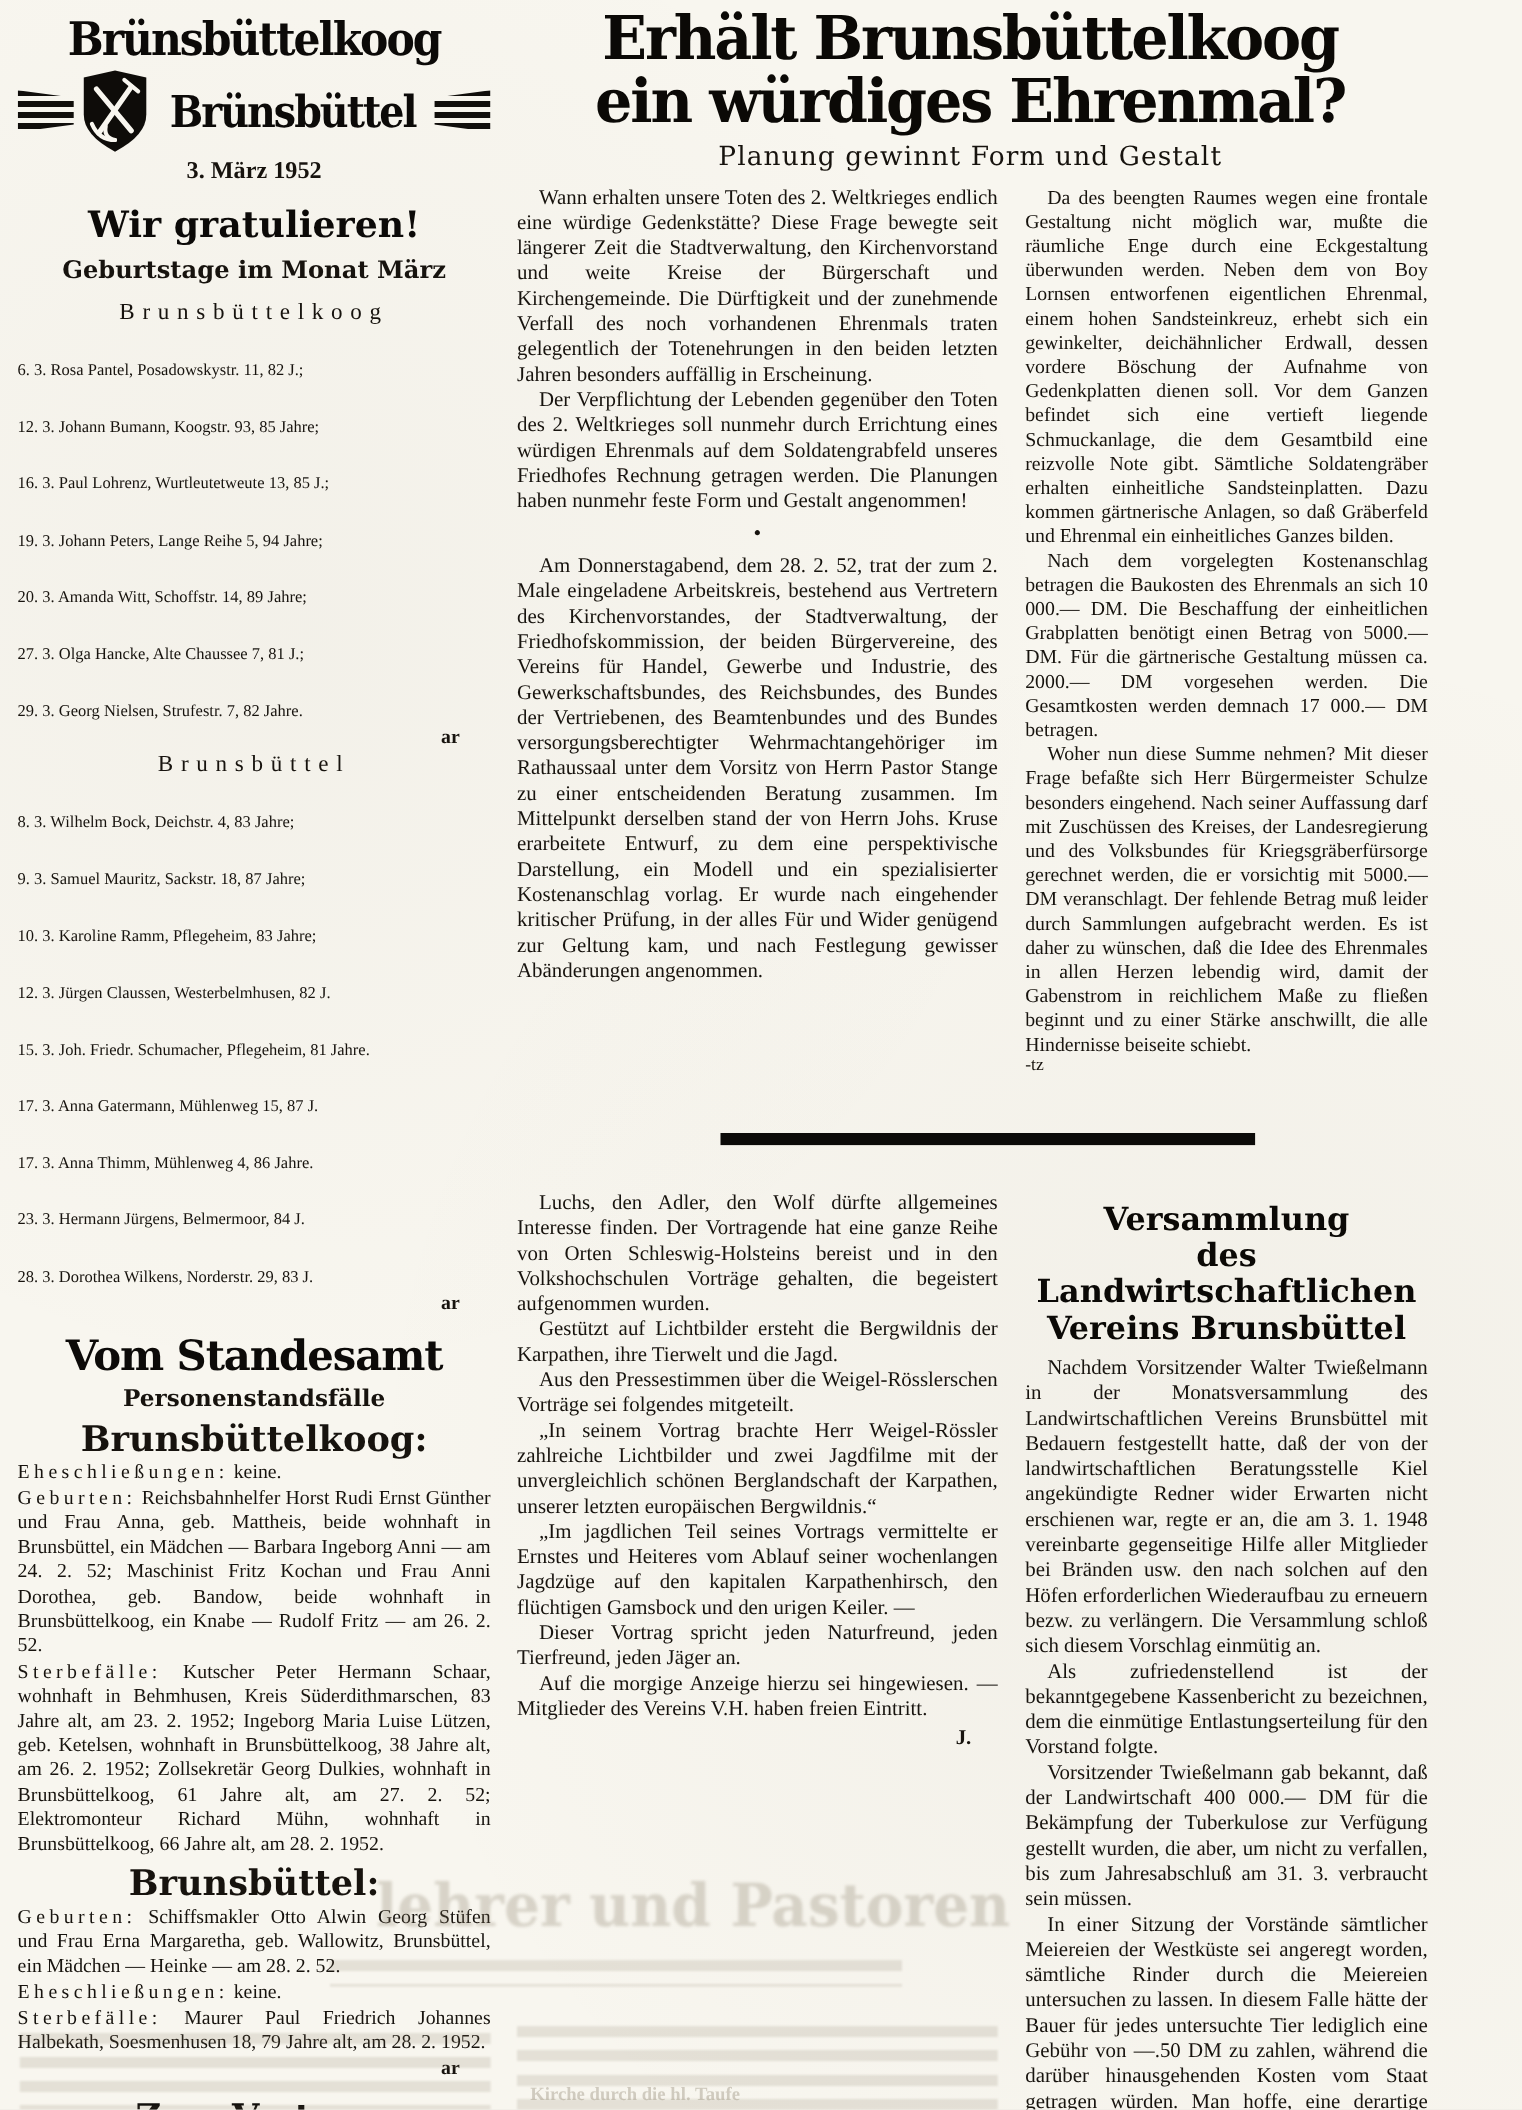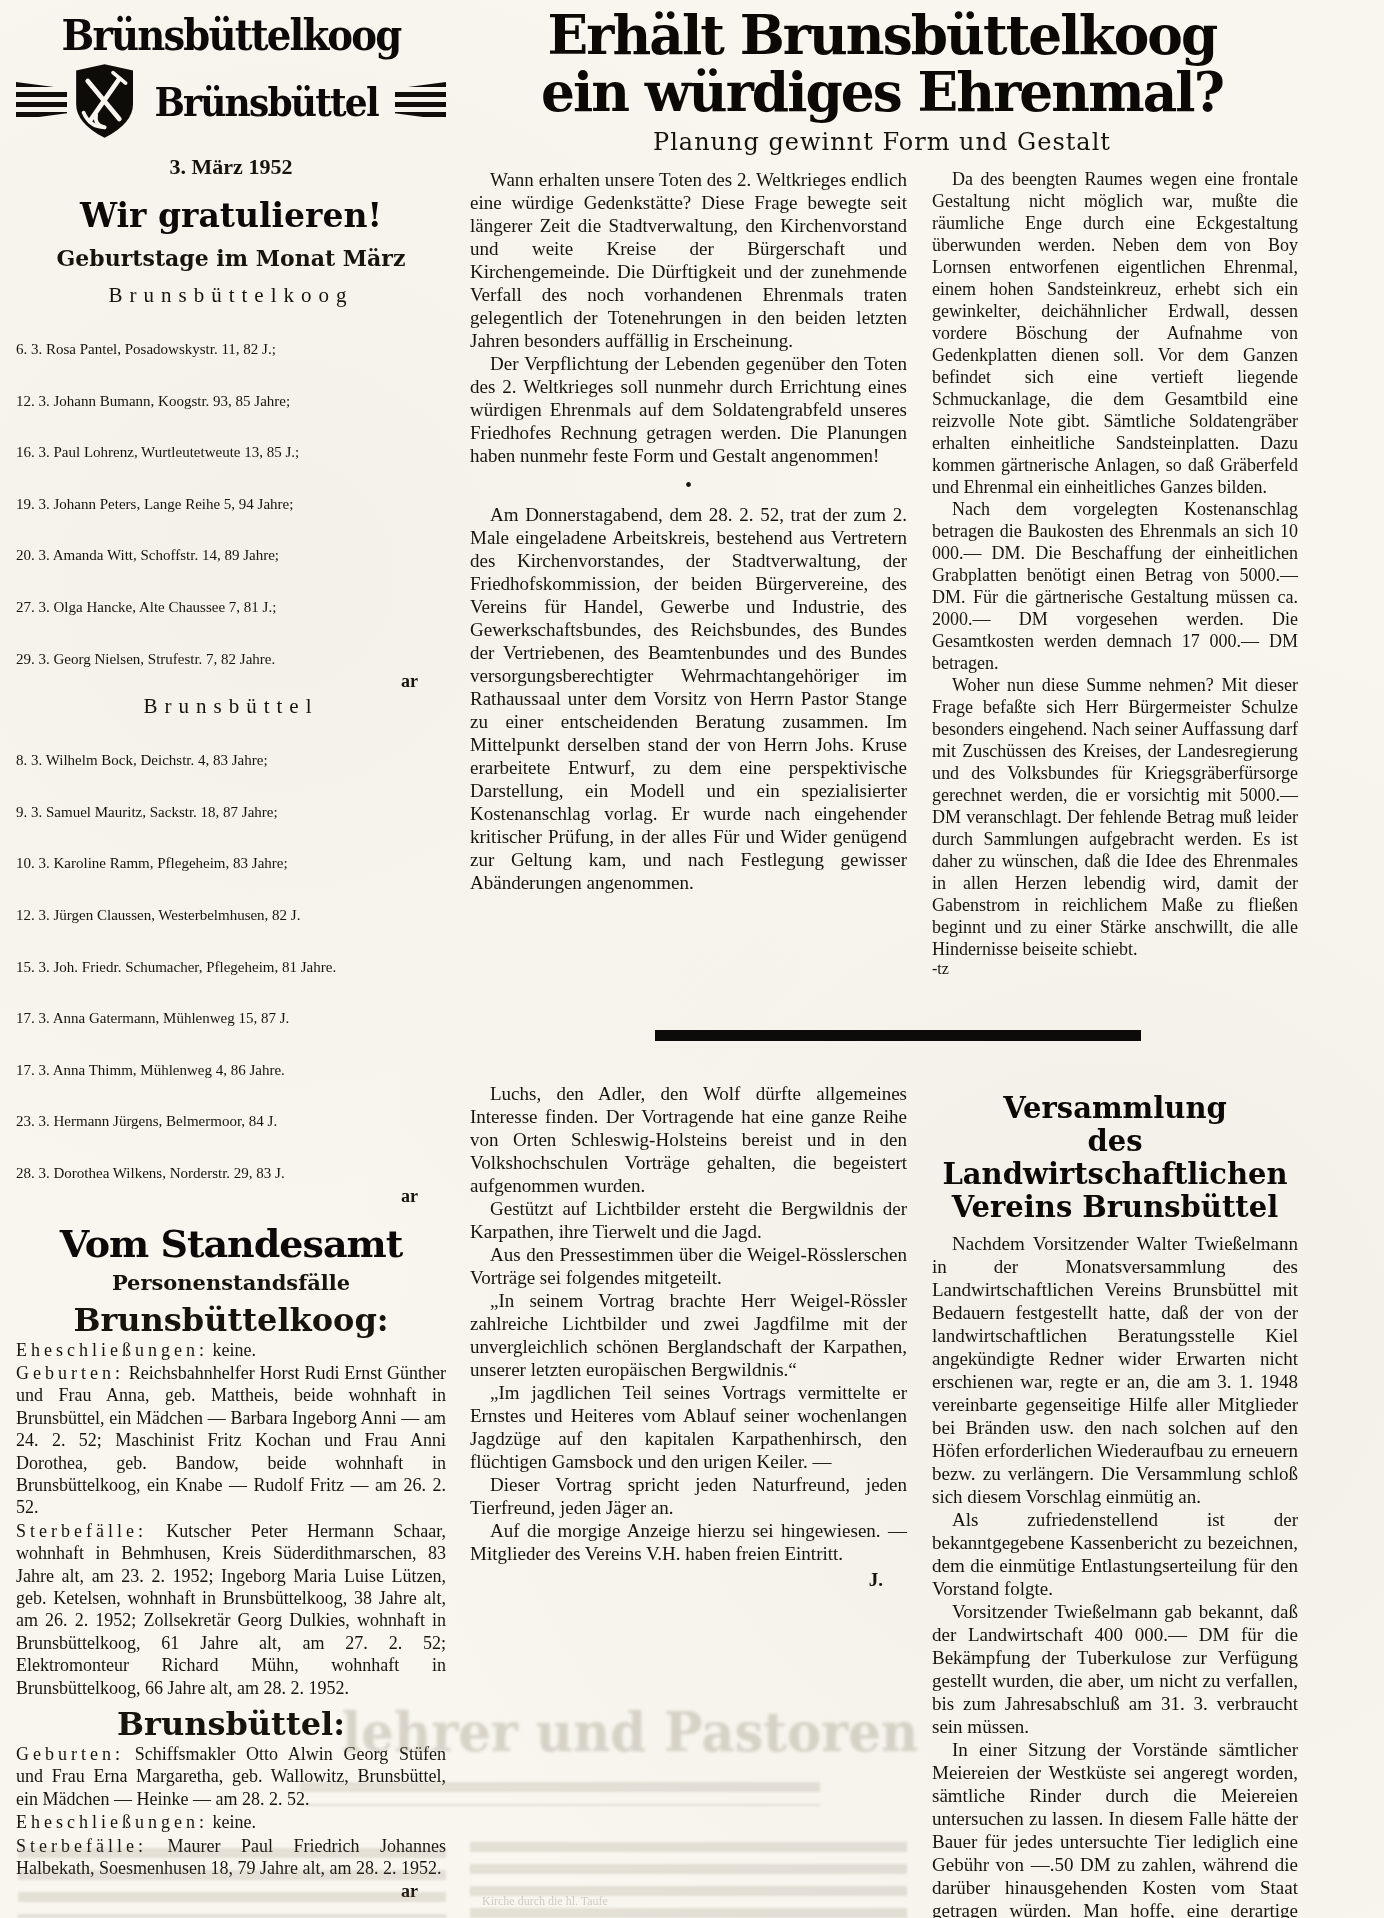--- a/index.html
+++ b/index.html
@@ -12,21 +12,21 @@
   .left-col{position:absolute;left:16px;top:14px;width:430px;}
   .masthead-line1{font-family:"DejaVu Serif",serif;font-weight:bold;font-size:42px;line-height:44px;
         text-align:center;letter-spacing:-2px;transform:scaleX(.92);transform-origin:center;color:#0c0a08;}
   .masthead-row{display:flex;align-items:center;justify-content:center;gap:4px;margin-top:4px;}
   .stripes{width:52px;height:38px;background:repeating-linear-gradient(180deg,#100e0b 0 5px,transparent 5px 10px);}
   .stripes.left{clip-path:polygon(0 0,100% 18%,100% 82%,0 100%);}
   .stripes.right{clip-path:polygon(0 18%,100% 0,100% 100%,0 82%);}
   .masthead-line2{font-family:"DejaVu Serif",serif;font-weight:bold;font-size:40px;letter-spacing:-2px;
         transform:scaleX(.9);color:#0c0a08;white-space:nowrap;}
   .shield{width:64px;height:78px;margin:0 2px;}
-  .date-line{text-align:center;font-weight:bold;font-size:22px;margin-top:14px;}
+  .date-line{text-align:center;font-weight:bold;font-size:22px;margin-top:2px;}
   .h-congrats{font-family:"DejaVu Serif",serif;text-align:center;font-weight:bold;font-size:33px;margin-top:16px;color:#0c0a08;}
   .h-sub{font-family:"DejaVu Serif",serif;text-align:center;font-weight:bold;font-size:22px;margin-top:10px;}
   .group-title{text-align:center;font-size:21px;letter-spacing:7px;margin-top:12px;}
   .bday-list{margin-top:8px;}
   .bday{font-size:15px;line-height:19.6px;text-align:justify;padding-left:34px;text-indent:-34px;margin-top:32px;}
   .sign{font-weight:bold;font-size:18px;text-align:right;padding-right:28px;margin-top:2px;}
   .h-standesamt{font-family:"DejaVu Serif",serif;text-align:center;font-weight:bold;font-size:38px;margin-top:14px;
         letter-spacing:-1px;color:#0c0a08;}
   .h-personen{font-family:"DejaVu Serif",serif;text-align:center;font-weight:bold;font-size:21px;margin-top:4px;}
   .h-place{font-family:"DejaVu Serif",serif;text-align:center;font-weight:bold;font-size:32px;margin-top:6px;}
@@ -54,21 +54,21 @@
   .colB2{position:absolute;left:932px;top:1092px;width:366px;height:826px;overflow:hidden;}
   .h-versammlung{font-family:"DejaVu Serif",serif;text-align:center;font-weight:bold;font-size:29px;line-height:33px;
         color:#0b0906;margin-bottom:8px;}
   .sign-j{font-weight:bold;font-size:19px;text-align:right;padding-right:24px;margin-top:4px;}
   
   .ghost-headline{position:absolute;left:140px;top:1700px;width:980px;text-align:center;
         font-family:"DejaVu Serif",serif;font-weight:bold;font-size:54px;color:rgba(125,112,90,0.26);
         filter:blur(1.5px);transform:scaleX(.95);}
   .ghost-stripe{position:absolute;background:repeating-linear-gradient(180deg,rgba(125,112,90,0.16) 0 10px,transparent 10px 22px);
         filter:blur(1px);}
-  .ghost-line{position:absolute;font-size:12px;color:rgba(125,112,90,0.32);filter:blur(0.6px);}
+  .ghost-line{position:absolute;font-size:17px;color:rgba(125,112,90,0.32);filter:blur(0.6px);font-weight:bold;}
 </style>
 </head>
 <body>
 
 <div class="page">
 
   <div class="left-col">
     <div class="masthead-line1">Brünsbüttelkoog</div>
     <div class="masthead-row">
       <div class="stripes left"></div>

